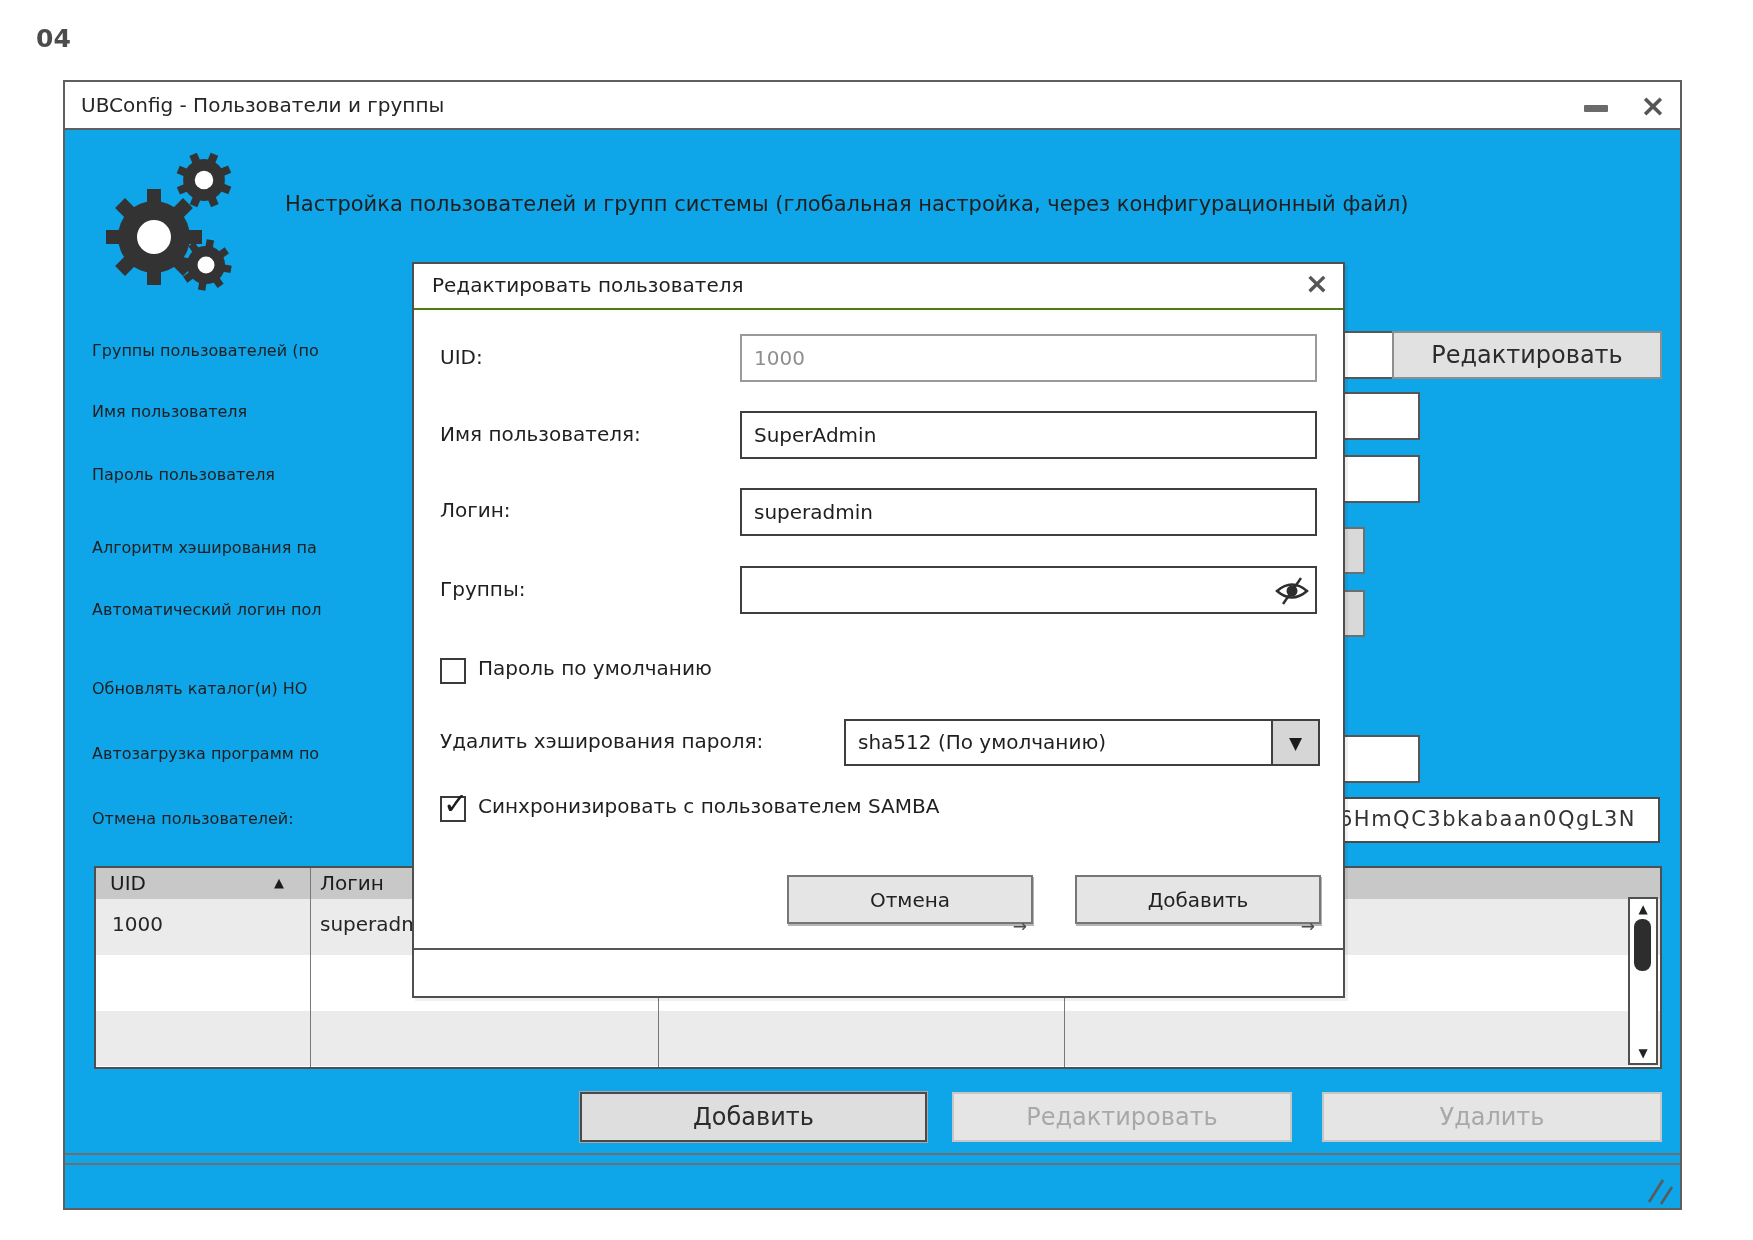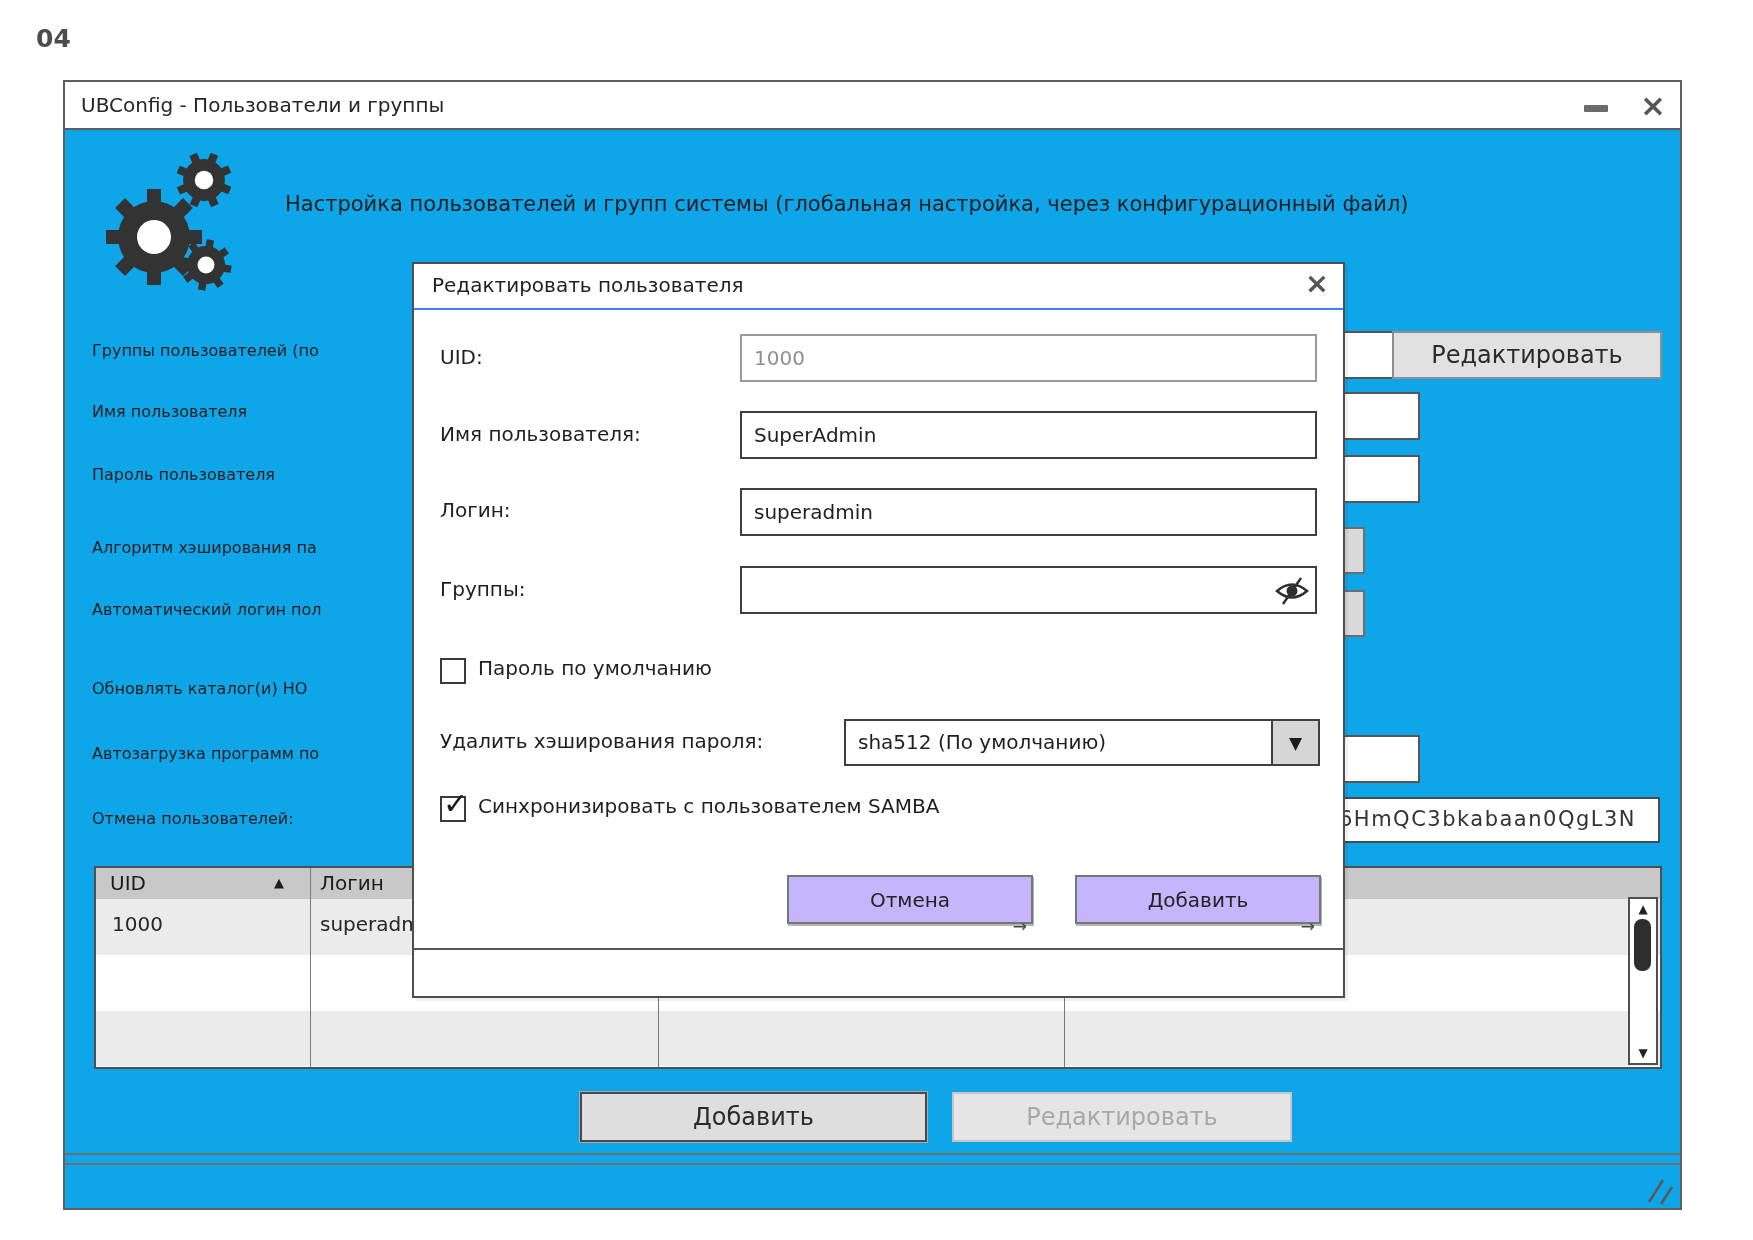--- a/index.html
+++ b/index.html
@@ -43,35 +43,35 @@
   .sb-arrow{position:absolute;left:0;right:0;text-align:center;font-size:12px;color:#222;line-height:14px;}
   .sb-thumb{position:absolute;left:4px;top:20px;width:17px;height:52px;background:#2d2d2d;border-radius:8px;}
 
   
   .status-line1{position:absolute;left:0;right:0;top:1071px;height:0;border-top:2px solid #6f6f6f;}
   .status-line2{position:absolute;left:0;right:0;top:1081px;height:0;border-top:2px solid #6f6f6f;}
 
   
   .modal{position:absolute;left:412px;top:262px;width:933px;height:736px;background:#fff;
          border:2px solid #4f4f4f;box-sizing:border-box;z-index:20;box-shadow:3px 3px 0 rgba(0,0,0,0.06);}
-  .modal-titlebar{position:absolute;left:0;top:0;right:0;height:44px;border-bottom:2px solid #3b82f6;}
+  .modal-titlebar{position:absolute;left:0;top:0;right:0;height:44px;border-bottom:2px solid #4d7c0f;}
   .modal-title{position:absolute;left:18px;top:9px;font-size:20px;color:#1f1f1f;white-space:nowrap;}
   .modal-close{position:absolute;right:14px;top:2px;font-size:29px;color:#565656;font-weight:bold;}
   .mlabel{position:absolute;left:26px;font-size:20px;color:#1f1f1f;white-space:nowrap;}
   .minput{position:absolute;left:326px;width:577px;height:48px;border:2px solid #3f3f3f;background:#fff;
           box-sizing:border-box;font-family:"DejaVu Sans",sans-serif;font-size:20px;color:#1f1f1f;padding:0 12px;outline:none;}
   .minput-disabled{border:2px solid #9a9a9a;color:#8f8f8f;}
   .cbox{position:absolute;width:26px;height:26px;border:2px solid #3a3a3a;background:#fff;box-sizing:border-box;}
   .cbox .check{position:absolute;left:1px;top:-12px;font-size:30px;font-weight:bold;color:#1c1c1c;}
   .clabel{position:absolute;font-size:20px;color:#1f1f1f;white-space:nowrap;}
   .combo{position:absolute;left:430px;top:455px;width:476px;height:47px;border:2px solid #3f3f3f;background:#fff;box-sizing:border-box;}
   .combo-text{position:absolute;left:12px;top:9px;font-size:20px;color:#1f1f1f;white-space:nowrap;}
   .combo-btn{position:absolute;right:0;top:0;bottom:0;width:45px;background:#d6d6d6;border-left:2px solid #3f3f3f;
              display:flex;align-items:center;justify-content:center;font-size:17px;color:#1c1c1c;}
-  .mbtn{position:absolute;top:611px;width:246px;height:49px;background:#c4b5fd;border:2px solid #767676;box-sizing:border-box;
+  .mbtn{position:absolute;top:611px;width:246px;height:49px;background:#e5e5e5;border:2px solid #767676;box-sizing:border-box;
         font-size:20px;color:#222;display:flex;align-items:center;justify-content:center;box-shadow:1px 2px 0 #b5b5b5;}
   .mbtn .cursor-arrow{position:absolute;right:4px;bottom:-14px;font-size:17px;color:#4a4a4a;}
   .modal-sep{position:absolute;left:0;right:0;top:684px;height:0;border-top:2px solid #565656;}
 
   .page-label{position:absolute;left:36px;top:24px;font-size:25px;font-weight:bold;color:#4c4c4c;}
   .eye-wrap{position:absolute;left:859px;top:312px;width:38px;height:30px;}
 </style>
 </head>
 <body>
 
@@ -173,20 +173,21 @@
       <div class="col-line" style="left:968px;"></div>
       <div class="scrollbar">
         <div class="sb-arrow" style="top:3px;">▲</div>
         <div class="sb-thumb"></div>
         <div class="sb-arrow" style="bottom:3px;">▼</div>
       </div>
     </div>
 
     <div class="btn btn-default" style="left:515px;top:1010px;width:347px;height:50px;">Добавить</div>
     <div class="btn btn-disabled" style="left:887px;top:1010px;width:340px;height:50px;">Редактировать</div>
+    <div class="btn btn-disabled" style="left:1257px;top:1010px;width:340px;height:50px;">Удалить</div>
 
     <div class="status-line1"></div>
     <div class="status-line2"></div>
     <svg class="abs" style="left:1580px;top:1094px;" width="34" height="30" viewBox="0 0 34 30">
       <line x1="4" y1="26" x2="18" y2="4" stroke="#5a5a5a" stroke-width="2.6"></line>
       <line x1="16" y1="28" x2="27" y2="11" stroke="#5a5a5a" stroke-width="2.6"></line>
     </svg>
   </div>
 
   <div class="modal">

